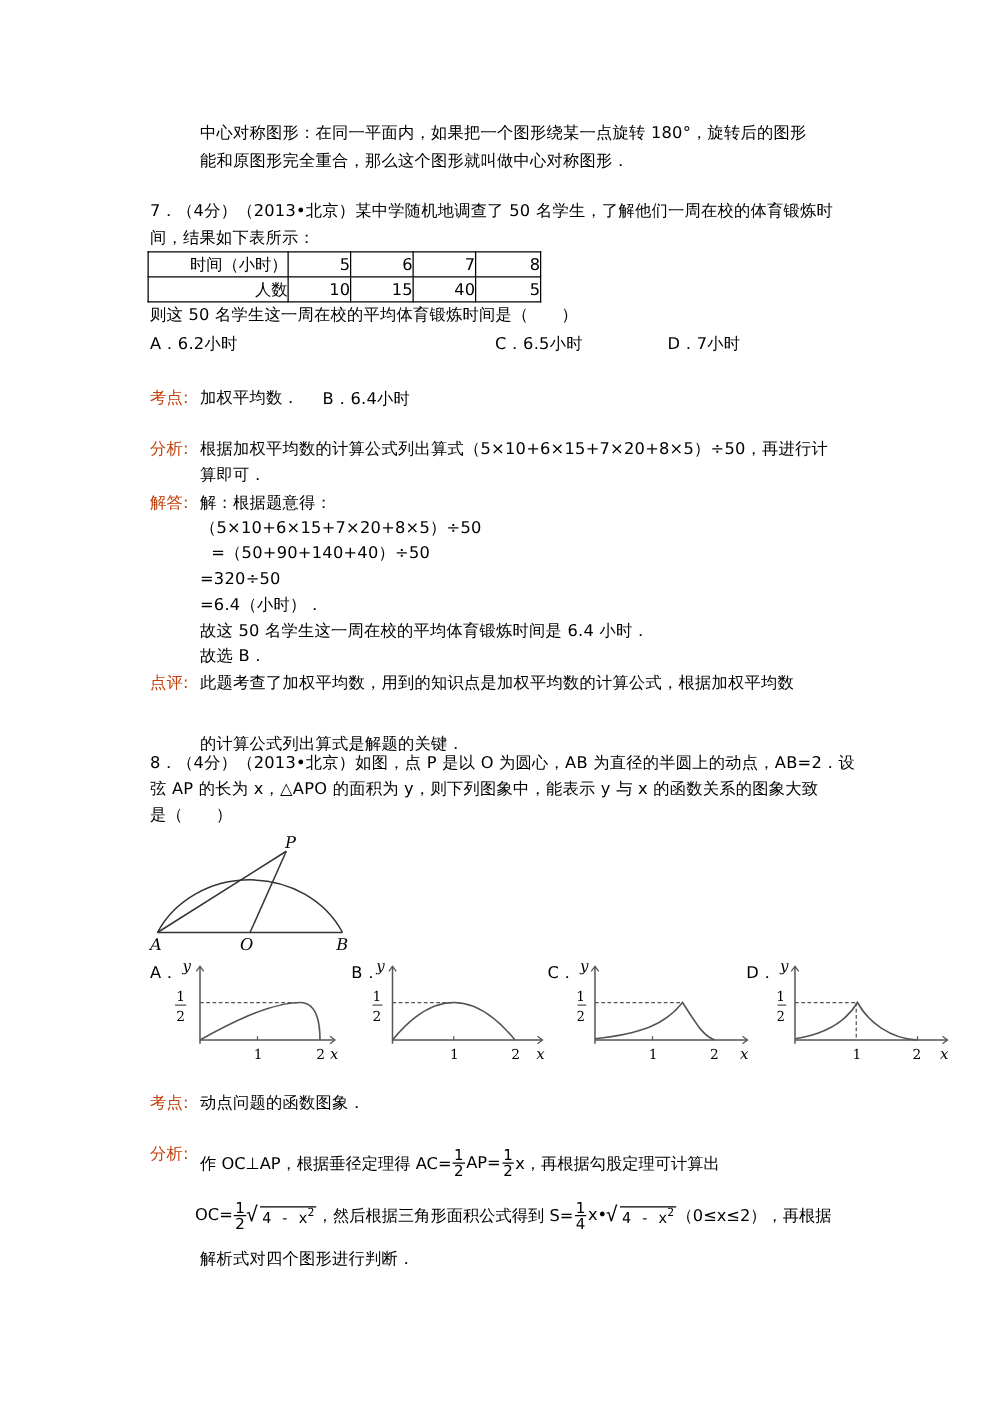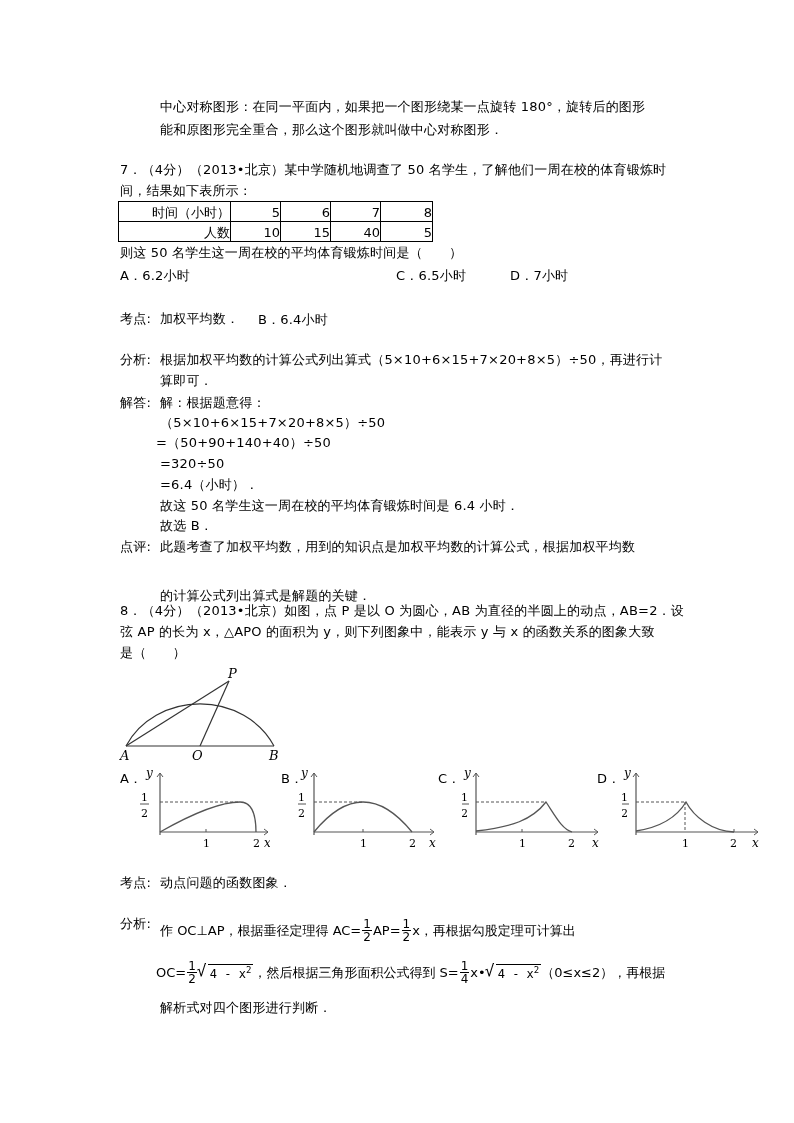--- a/index.html
+++ b/index.html
@@ -1,20 +1,20 @@
 <!DOCTYPE html>
 <html><head>
 <meta charset="utf-8">
 <style>
   html, body { margin:0; padding:0; background:#ffffff; }
   body { width:794px; height:1123px; position:relative; overflow:hidden;
          font-family:"DejaVu Sans","Liberation Sans",sans-serif; color:#000; font-size:13px; }
   .abs { position:absolute; white-space:nowrap; }
   .line { line-height:20px; font-size:13px; letter-spacing:0.2px; }
-  .lbl { color:#000000; }
+  .lbl { color:#c2410c; }
   table.data { position:absolute; left:118px; top:201px; border-collapse:collapse; font-size:13px; }
   table.data td { border:1px solid #000; height:19px; padding:0; vertical-align:bottom; line-height:17px;text-align:right; }
   .frac { display:inline-block; vertical-align:middle; text-align:center; font-size:12px; line-height:12px; margin:0 1px; }
   .frac span { display:block; }
   .frac .num { border-bottom:1px solid #000; padding:0 1px; }
   .sqrt { display:inline-block; border-top:1px solid #000; padding:0 2px; margin-left:10px; position:relative; font-family:"DejaVu Sans Mono",monospace; font-size:12px; }
   .sqrt:before { content:"√"; position:absolute; left:-11px; top:-4px; font-size:16px; }
   sup { font-size:9px; }
   svg text { font-family:"DejaVu Serif","Liberation Serif",serif; }
 </style>
@@ -43,33 +43,33 @@
     <td>40</td>
     <td>5</td>
   </tr>
 </tbody>
   </table>
 
 <div class="abs line" style="left:120px;top:243px;">则这 50 名学生这一周在校的平均体育锻炼时间是（　　）</div>
 <div class="abs line" style="left:120px;top:266px;">A．6.2小时</div>
 <div class="abs line" style="left:258px;top:266px;margin-top:44px;">B．6.4小时</div>
 <div class="abs line" style="left:396px;top:266px;">C．6.5小时</div>
-<div class="abs line" style="left:510px;top:266px;">D．7小时</div>
+<div class="abs line" style="left:534px;top:266px;">D．7小时</div>
 
 <div class="abs line lbl" style="left:120px;top:309px;">考点:</div>
 <div class="abs line" style="left:160px;top:309px;">加权平均数．</div>
 
 <div class="abs line lbl" style="left:120px;top:350px;">分析:</div>
 <div class="abs line" style="left:160px;top:350px;">根据加权平均数的计算公式列出算式（5×10+6×15+7×20+8×5）÷50，再进行计</div>
 <div class="abs line" style="left:160px;top:371px;">算即可．</div>
 
 <div class="abs line lbl" style="left:120px;top:393px;">解答:</div>
 <div class="abs line" style="left:160px;top:393px;">解：根据题意得：</div>
 <div class="abs line" style="left:160px;top:413px;">（5×10+6×15+7×20+8×5）÷50</div>
-<div class="abs line" style="left:156px;top:433px;">=（50+90+140+40）÷50</div>
+<div class="abs line" style="left:169px;top:433px;">=（50+90+140+40）÷50</div>
 <div class="abs line" style="left:160px;top:454px;">=320÷50</div>
 <div class="abs line" style="left:160px;top:475px;">=6.4（小时）．</div>
 <div class="abs line" style="left:160px;top:496px;">故这 50 名学生这一周在校的平均体育锻炼时间是 6.4 小时．</div>
 <div class="abs line" style="left:160px;top:516px;">故选 B．</div>
 
 <div class="abs line lbl" style="left:120px;top:537px;">点评:</div>
 <div class="abs line" style="left:160px;top:537px;">此题考查了加权平均数，用到的知识点是加权平均数的计算公式，根据加权平均数</div>
 <div class="abs line" style="left:160px;top:586px;">的计算公式列出算式是解题的关键．</div>
 
 <div class="abs line" style="left:120px;top:601px;">8．（4分）（2013•北京）如图，点 P 是以 O 为圆心，AB 为直径的半圆上的动点，AB=2．设</div>

